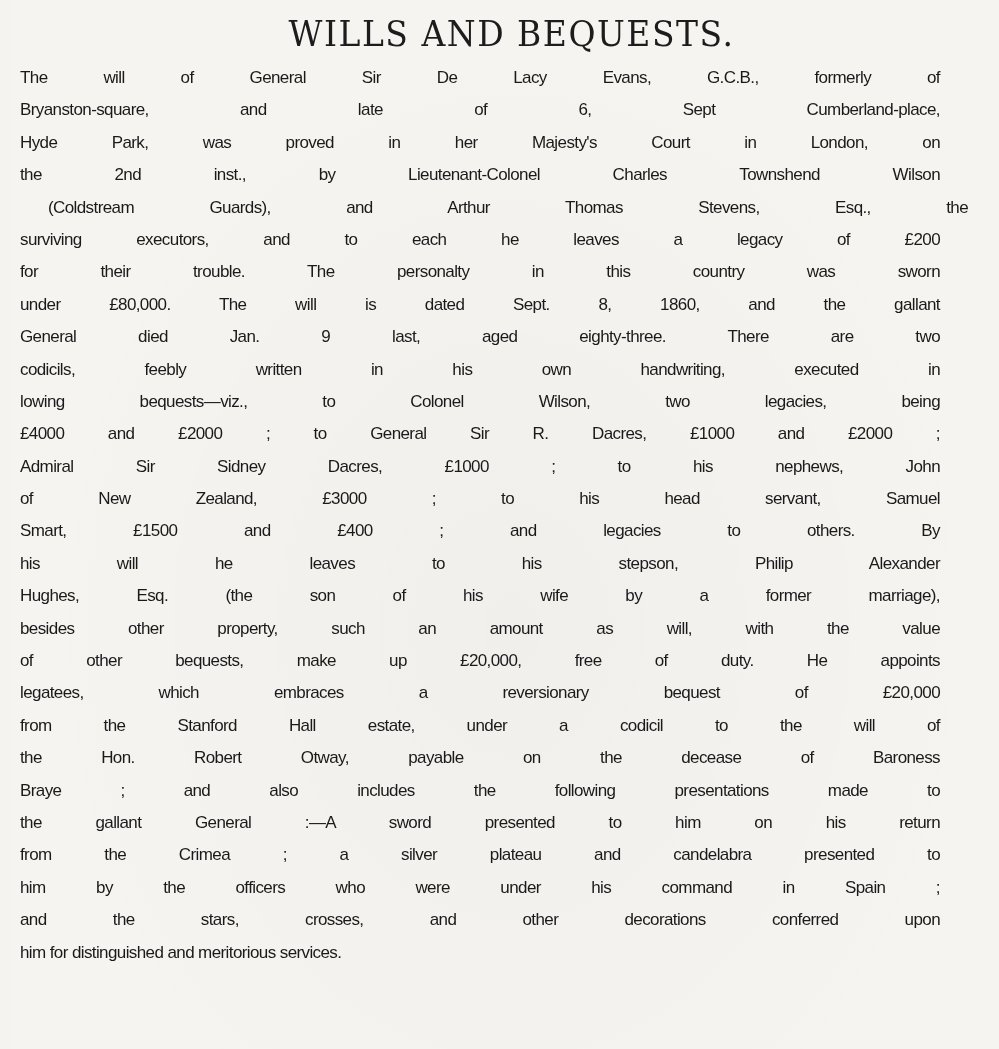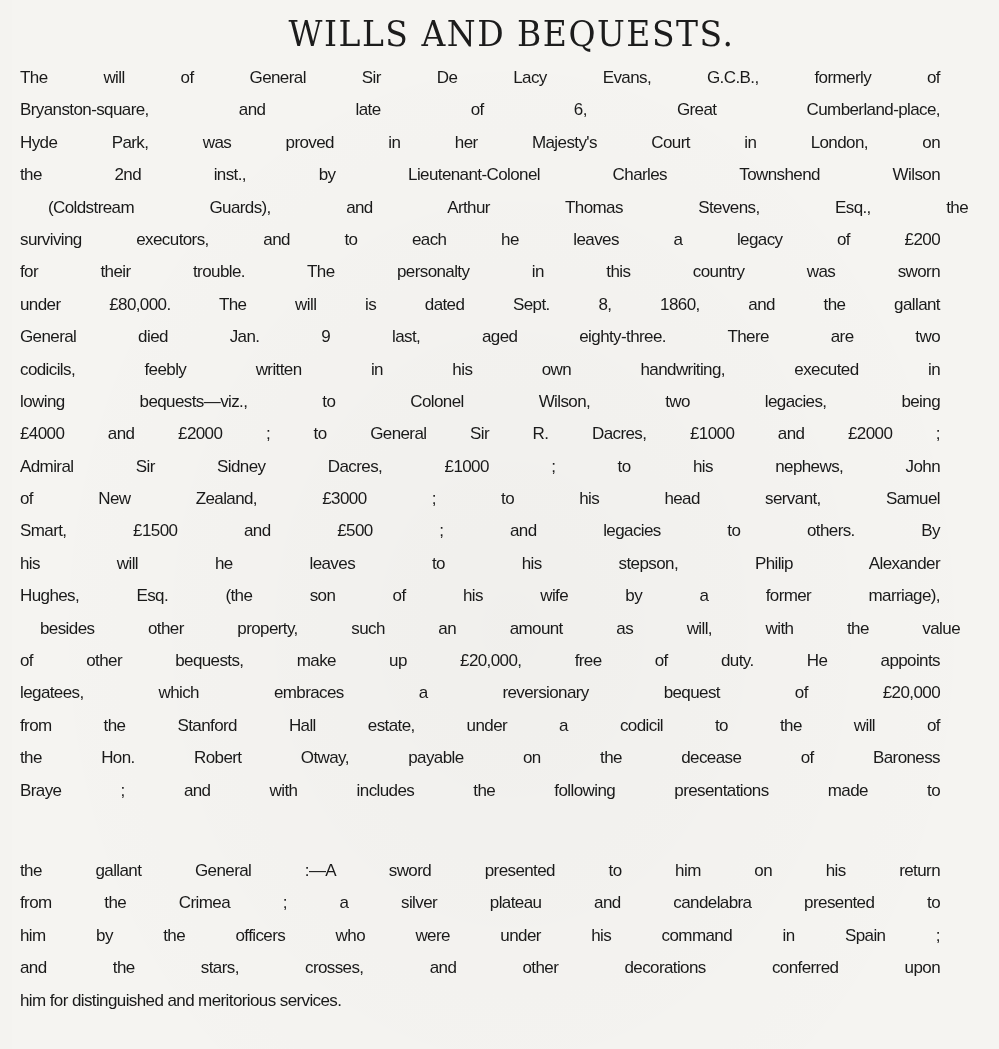--- a/index.html
+++ b/index.html
@@ -60,41 +60,41 @@
     text-align-last: left;
   }
 </style>
 </head>
 <body>
 
 <div class="page">
   <h1 class="title">WILLS AND BEQUESTS.</h1>
   <div class="article">
     <span class="line" style="display: block; width: 920px;">The will of General Sir De Lacy Evans, G.C.B., formerly of</span>
-    <span class="line" style="display: block; width: 920px;">Bryanston-square, and late of 6, Great Cumberland-place,</span>
+    <span class="line" style="display: block; width: 920px;">Bryanston-square, and late of 6, Sept Cumberland-place,</span>
     <span class="line" style="display: block; width: 920px;">Hyde Park, was proved in her Majesty's Court in London, on</span>
     <span class="line" style="display: block; width: 920px;">the 2nd inst., by Lieutenant-Colonel Charles Townshend Wilson</span>
     <span class="line" style="display: block; width: 920px; margin-left: 28px;">(Coldstream Guards), and Arthur Thomas Stevens, Esq., the</span>
     <span class="line" style="display: block; width: 920px;">surviving executors, and to each he leaves a legacy of £200</span>
     <span class="line" style="display: block; width: 920px;">for their trouble.  The personalty in this country was sworn</span>
     <span class="line" style="display: block; width: 920px;">under £80,000. The will is dated Sept. 8, 1860, and the gallant</span>
     <span class="line" style="display: block; width: 920px;">General died Jan. 9 last, aged eighty-three.  There are two</span>
     <span class="line" style="display: block; width: 920px;">codicils, feebly written in his own handwriting, executed in</span>
     <span class="line" style="display: block; width: 920px;">lowing bequests—viz., to Colonel Wilson, two legacies, being</span>
     <span class="line" style="display: block; width: 920px;">£4000 and £2000 ; to General Sir R. Dacres, £1000 and £2000 ;</span>
     <span class="line" style="display: block; width: 920px;">Admiral Sir Sidney Dacres, £1000 ; to his nephews, John</span>
     <span class="line" style="display: block; width: 920px;">of New Zealand, £3000 ; to his head servant, Samuel</span>
-    <span class="line" style="display: block; width: 920px;">Smart, £1500 and £500 ; and legacies to others.  By</span>
+    <span class="line" style="display: block; width: 920px;">Smart, £1500 and £400 ; and legacies to others.  By</span>
     <span class="line" style="display: block; width: 920px;">his will he leaves to his stepson, Philip Alexander</span>
     <span class="line" style="display: block; width: 920px;">Hughes, Esq. (the son of his wife by a former marriage),</span>
-    <span class="line" style="display: block; width: 920px; margin-left: 20px;">besides other property, such an amount as will, with the value</span>
+    <span class="line" style="display: block; width: 920px;">besides other property, such an amount as will, with the value</span>
     <span class="line" style="display: block; width: 920px;">of other bequests, make up £20,000, free of duty.  He appoints</span>
     <span class="line" style="display: block; width: 920px;">legatees, which embraces a reversionary bequest of £20,000</span>
     <span class="line" style="display: block; width: 920px;">from the Stanford Hall estate, under a codicil to the will of</span>
     <span class="line" style="display: block; width: 920px;">the Hon. Robert Otway, payable on the decease of Baroness</span>
-    <span class="line" style="display: block; width: 920px;">Braye ; and with includes the following presentations made to</span>
-    <span class="line" style="display: block; width: 920px; margin-top: 48px;">the gallant General :—A sword presented to him on his return</span>
+    <span class="line" style="display: block; width: 920px;">Braye ; and also includes the following presentations made to</span>
+    <span class="line" style="display: block; width: 920px;">the gallant General :—A sword presented to him on his return</span>
     <span class="line" style="display: block; width: 920px;">from the Crimea ; a silver plateau and candelabra presented to</span>
     <span class="line" style="display: block; width: 920px;">him by the officers who were under his command in Spain ;</span>
     <span class="line" style="display: block; width: 920px;">and the stars, crosses, and other decorations conferred upon</span>
     <span class="line last" style="display: block; width: 920px;">him for distinguished and meritorious services.</span>
   </div>
 </div>
 
 </body></html>

